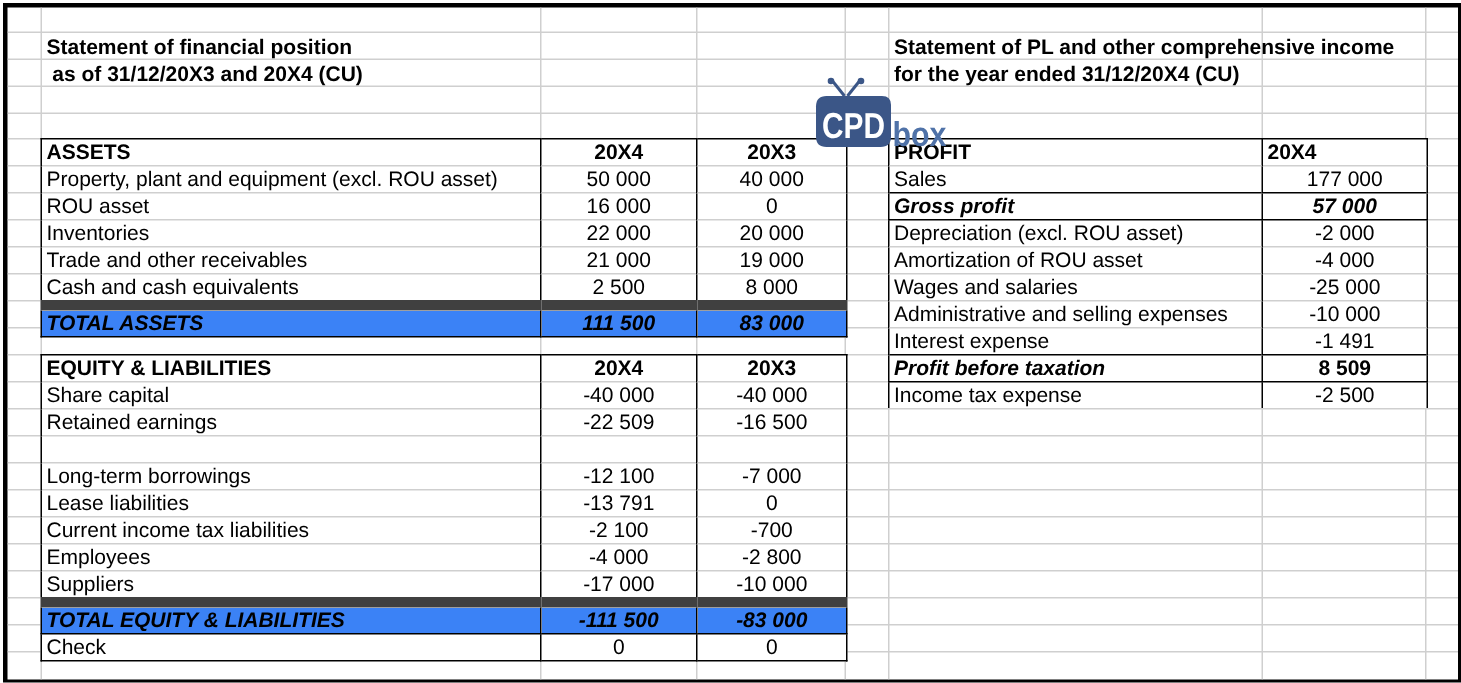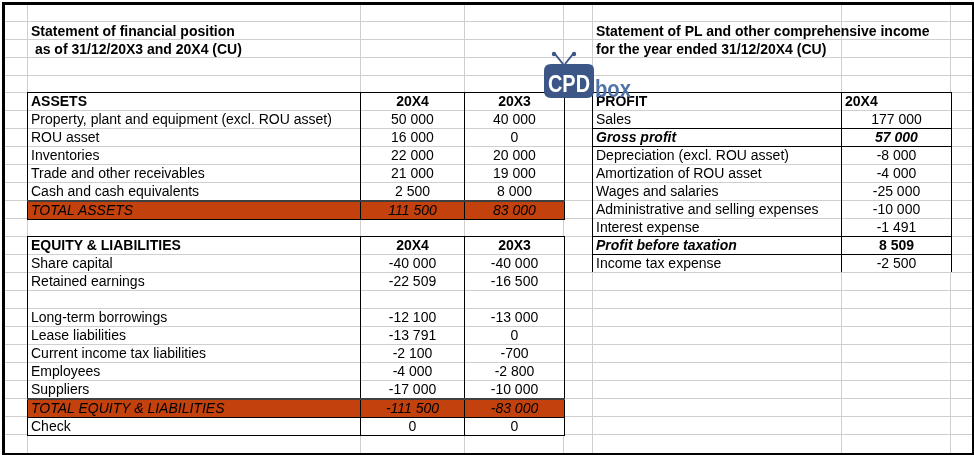--- a/index.html
+++ b/index.html
@@ -8,22 +8,22 @@
   .sheet { position: absolute; left: 2px; top: 2px; width: 967px; height: 448px;
            border: 3px solid #000; box-sizing: content-box; overflow: hidden; background: #fff; }
   .gridlines { position: absolute; left: 0; top: 0; width: 100%; height: 100%; pointer-events: none; }
   .vline { position: absolute; top: 0; bottom: 0; width: 1px; background: #cfcfcf; }
   .hline { position: absolute; left: 0; right: 0; height: 1px; background: #cfcfcf; }
   .title { position: absolute; font-weight: bold; font-size: 14px; line-height: 18px; white-space: nowrap; }
   table.fs { position: absolute; border-collapse: collapse; table-layout: fixed; background: #fff; }
   table.fs td { height: 17px; padding: 0 3px; line-height: 17px; font-size: 14px; white-space: nowrap;
                 border-left: 1px solid #000; border-right: 1px solid #000; border-top: 1px solid #cfcfcf; overflow: hidden; }
   table.fs tr.hdr td { font-weight: bold; border-top: 1px solid #000; }
-  table.fs tr.total td { font-weight: normal; font-style: italic; background: #c2410c;
-                         border-top: 2px solid #404040; border-bottom: 1px solid #000; }
+  table.fs tr.total td { font-weight: bold; font-style: italic; background: #3b82f6;
+                         border-top: 7px solid #404040; border-bottom: 1px solid #000; }
   table.fs tr.sub td { font-weight: bold; font-style: italic; border-top: 1px solid #000; border-bottom: 1px solid #000; }
   table.fs tr.last td { border-bottom: 1px solid #000; }
   table.fs tr.blank td { border-left: 1px solid #000; border-right: 1px solid #000; }
   table.fs td.num { text-align: center; }
   table.fs tr.hdr td.num.center { text-align: center; }
   .logo { position: absolute; left: 537px; top: 46px; width: 92px; height: 52px; }
 </style>
 </head>
 <body>
 
@@ -136,21 +136,21 @@
       <td class="num">-16 500</td>
     </tr>
     <tr class="blank">
       <td></td>
       <td class="num"></td>
       <td class="num"></td>
     </tr>
     <tr>
       <td>Long-term borrowings</td>
       <td class="num">-12 100</td>
-      <td class="num">-13 000</td>
+      <td class="num">-7 000</td>
     </tr>
     <tr>
       <td>Lease liabilities</td>
       <td class="num">-13 791</td>
       <td class="num">0</td>
     </tr>
     <tr>
       <td>Current income tax liabilities</td>
       <td class="num">-2 100</td>
       <td class="num">-700</td>
@@ -191,21 +191,21 @@
     <tr>
       <td>Sales</td>
       <td class="num">177 000</td>
     </tr>
     <tr class="sub">
       <td>Gross profit</td>
       <td class="num">57 000</td>
     </tr>
     <tr>
       <td>Depreciation (excl. ROU asset)</td>
-      <td class="num">-8 000</td>
+      <td class="num">-2 000</td>
     </tr>
     <tr>
       <td>Amortization of ROU asset</td>
       <td class="num">-4 000</td>
     </tr>
     <tr>
       <td>Wages and salaries</td>
       <td class="num">-25 000</td>
     </tr>
     <tr>

